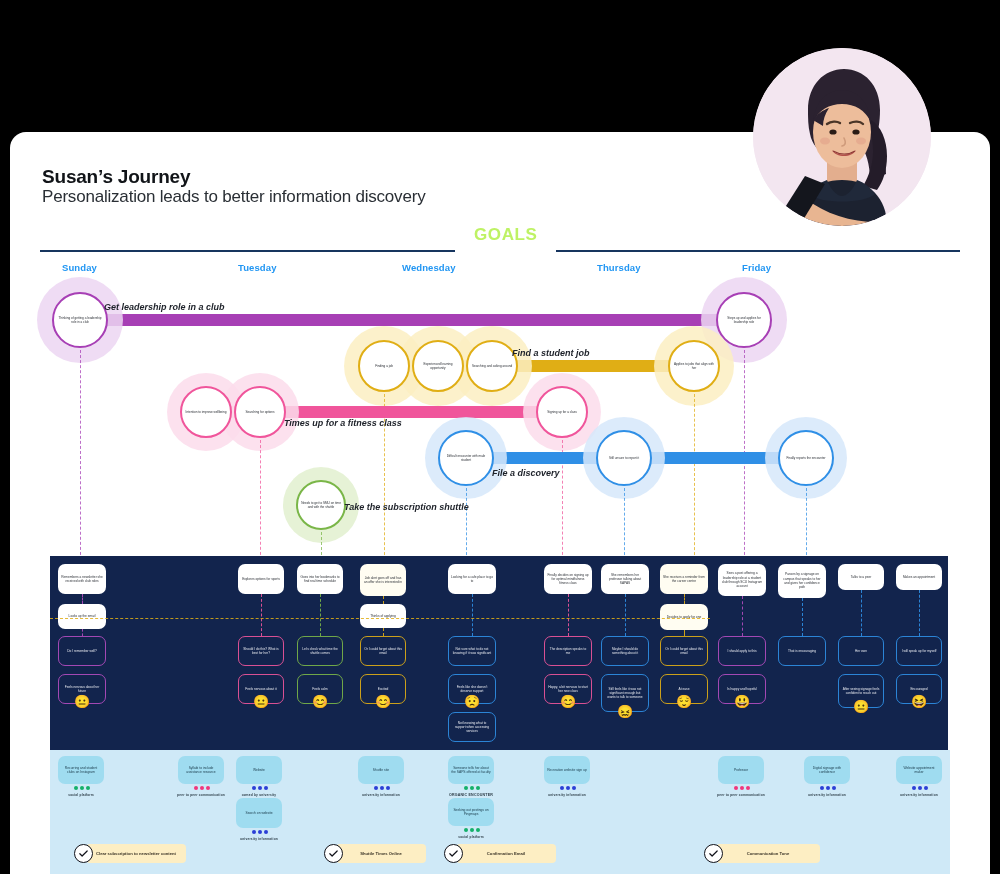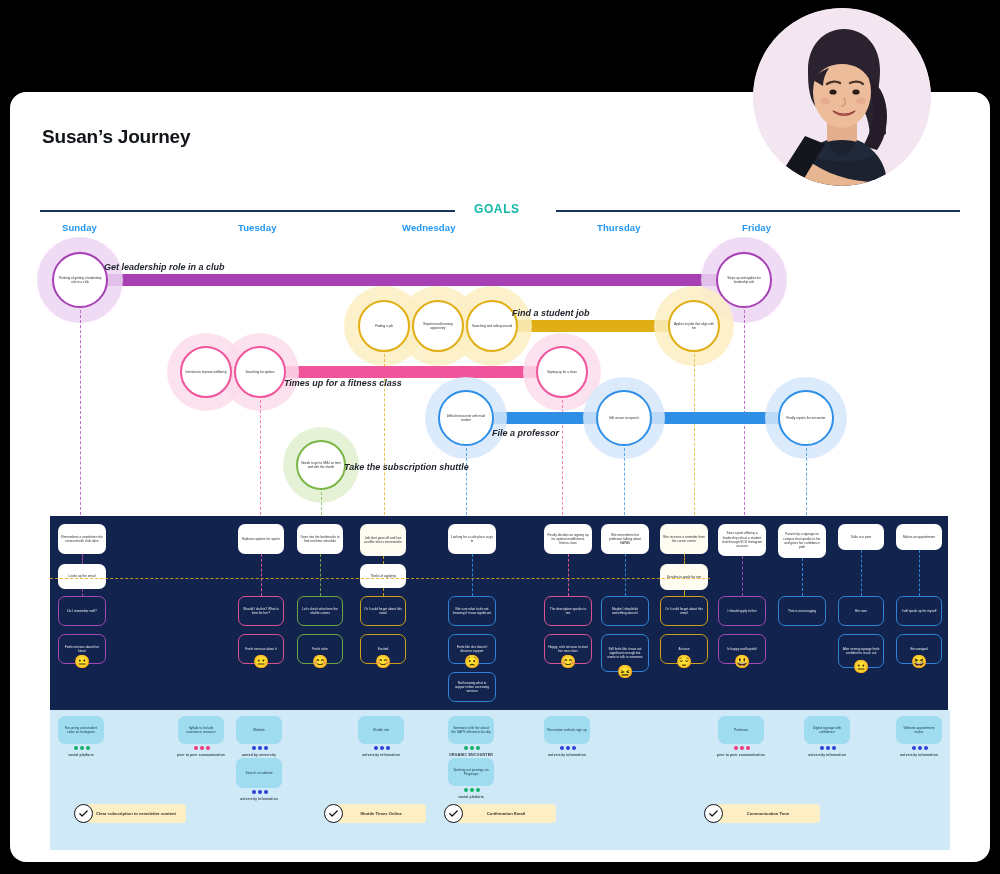--- a/index.html
+++ b/index.html
@@ -2,21 +2,21 @@
 <html><head>
 <meta charset="utf-8">
 <style>
   * { box-sizing: border-box; margin: 0; padding: 0; }
   html, body {
     width: 1000px; height: 874px;
     background: #000000;
     font-family: "Liberation Sans", sans-serif;
     overflow: hidden;
   }
-  #root { position: relative; width: 1000px; height: 834px; }
+  #root { position: relative; width: 1000px; height: 834px; margin-top: 40px; }
 
   
   #card {
     position: absolute; left: 10px; top: 92px;
     width: 980px; height: 770px;
     background: #ffffff;
     border-radius: 16px;
   }
 
   
@@ -39,22 +39,22 @@
   }
   #avatar svg { display:block; width:178px; height:178px; }
 
   
   .rule {
     position: absolute; top: 210px; height: 2px; background: #16355e;
   }
   #rule-left  { left: 40px;  width: 415px; }
   #rule-right { left: 556px; width: 404px; }
   #goals-label {
-    position: absolute; left: 474px; top: 202px;
-    font-size: 12px; font-weight: bold; color: #14b8a6; letter-spacing: .6px;
+    position: absolute; left: 474px; top: 185px;
+    font-size: 17px; font-weight: bold; color: #bef264; letter-spacing: .6px;
   }
 
   
   .day {
     position: absolute; top: 222px;
     font-size: 9.5px; font-weight: bold; color: #2196f3;
     letter-spacing: .1px;
   }
 
   
@@ -191,20 +191,21 @@
 
         <path d="M52 150c20 16 46 24 72 24l6 16-92-2z" fill="#e8b591"></path>
 
         <path d="M52 128l20 8-28 46-20-10z" fill="#14161d"></path>
         <path d="M30 164c8 0 16 6 18 14l-26-2z" fill="#14161d"></path>
       </g>
     </svg>
   </div>
 
   <div id="title">Susan’s Journey</div>
+  <div id="subtitle">Personalization leads to better information discovery</div>
 
   <div class="rule" id="rule-left"></div>
   <div class="rule" id="rule-right"></div>
   <div id="goals-label">GOALS</div>
 
   <div id="days">
       <div class="day" style="left: 62px;">Sunday</div>
       <div class="day" style="left: 238px;">Tuesday</div>
       <div class="day" style="left: 402px;">Wednesday</div>
       <div class="day" style="left: 597px;">Thursday</div>
@@ -265,21 +266,21 @@
       <div class="halo" style="left: 765px; top: 377px; width: 82px; height: 82px; background: rgba(214, 232, 250, 0.85);"></div>
       <div class="node" style="left: 438px; top: 390px; width: 56px; height: 56px; border-color: rgb(47, 143, 230);">
         <span>Difficult encounter with male student</span>
       </div>
       <div class="node" style="left: 596px; top: 390px; width: 56px; height: 56px; border-color: rgb(47, 143, 230);">
         <span>Still unsure to report it</span>
       </div>
       <div class="node" style="left: 778px; top: 390px; width: 56px; height: 56px; border-color: rgb(47, 143, 230);">
         <span>Finally reports the encounter</span>
       </div>
-      <div class="goal-text" style="left: 492px; top: 428px;">File a professor</div>
+      <div class="goal-text" style="left: 492px; top: 428px;">File a discovery</div>
       <div class="vdash" style="left: 466px; top: 448px; height: 72px; border-left-color: rgba(47, 143, 230, 0.75);"></div>
       <div class="vdash" style="left: 624px; top: 448px; height: 72px; border-left-color: rgba(47, 143, 230, 0.75);"></div>
       <div class="vdash" style="left: 806px; top: 448px; height: 72px; border-left-color: rgba(47, 143, 230, 0.75);"></div>
       <div class="halo" style="left: 283px; top: 427px; width: 76px; height: 76px; background: rgba(226, 240, 207, 0.85);"></div>
       <div class="node" style="left: 296px; top: 440px; width: 50px; height: 50px; border-color: rgb(122, 182, 72);">
         <span>Needs to get to SMU on time and with the shuttle</span>
       </div>
       <div class="goal-text" style="left: 344px; top: 462px;">Take the subscription shuttle</div>
       <div class="vdash" style="left: 321px; top: 492px; height: 28px; border-left-color: rgba(122, 182, 72, 0.75);"></div>
     </div>

